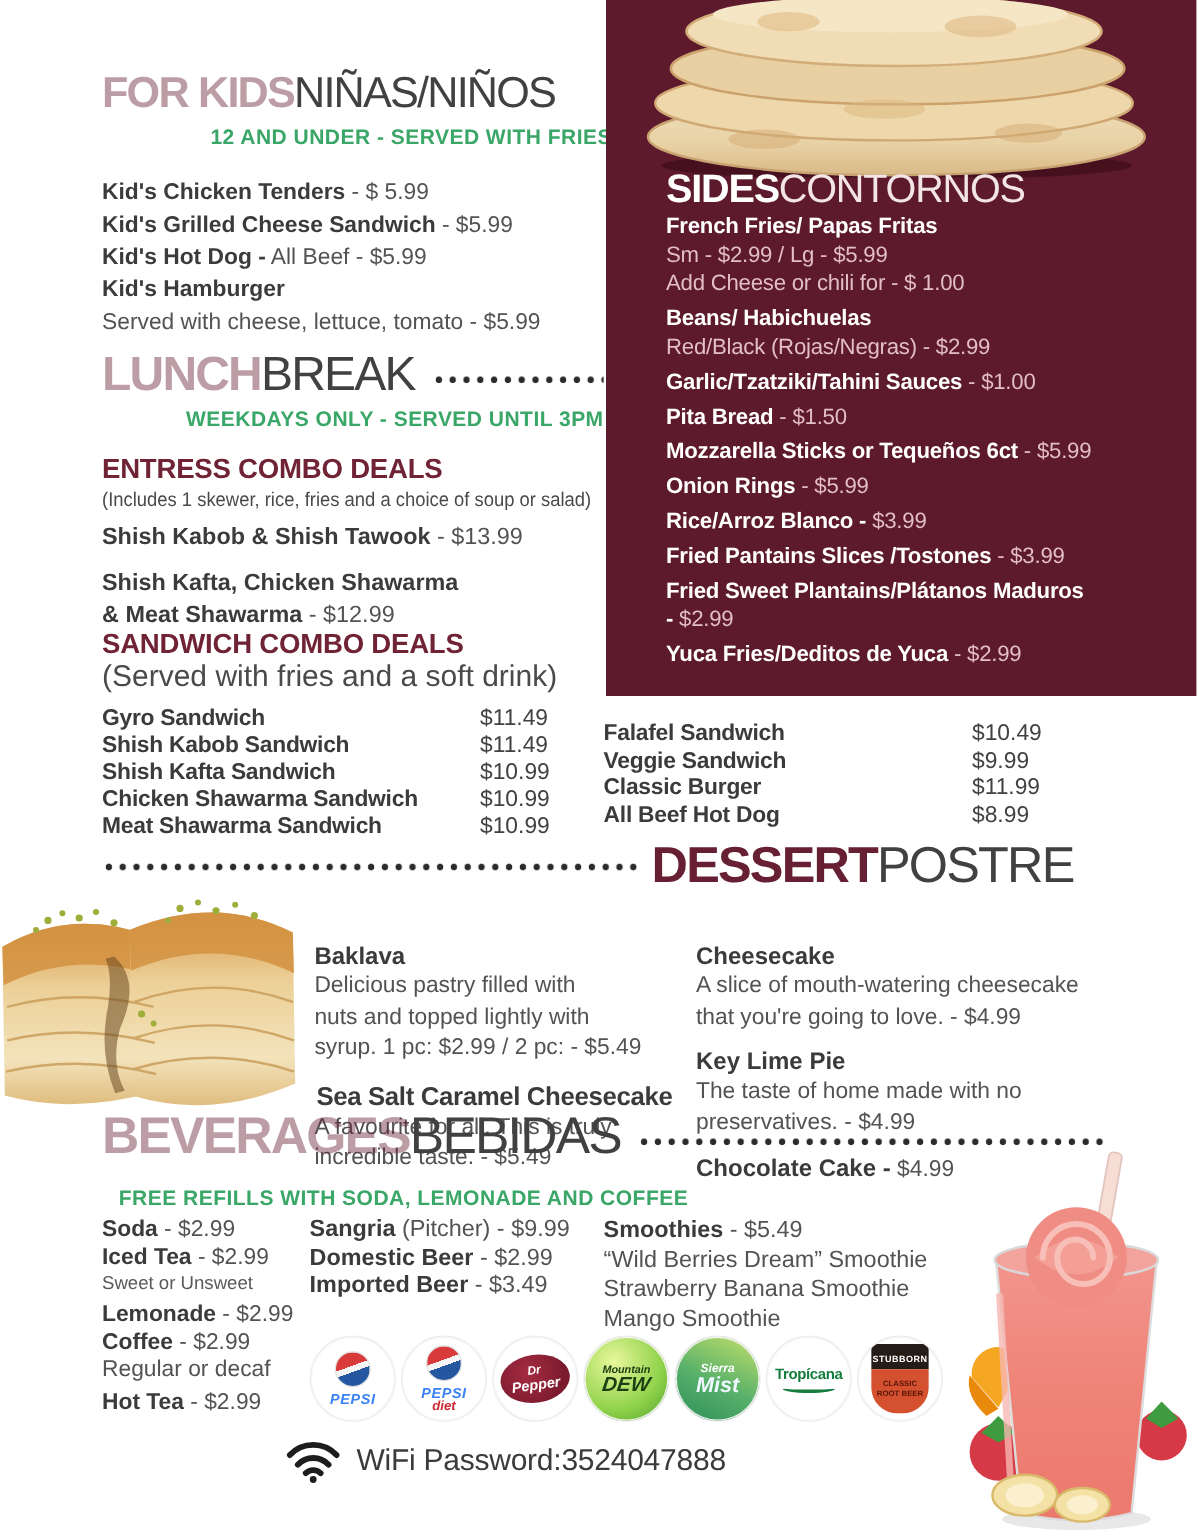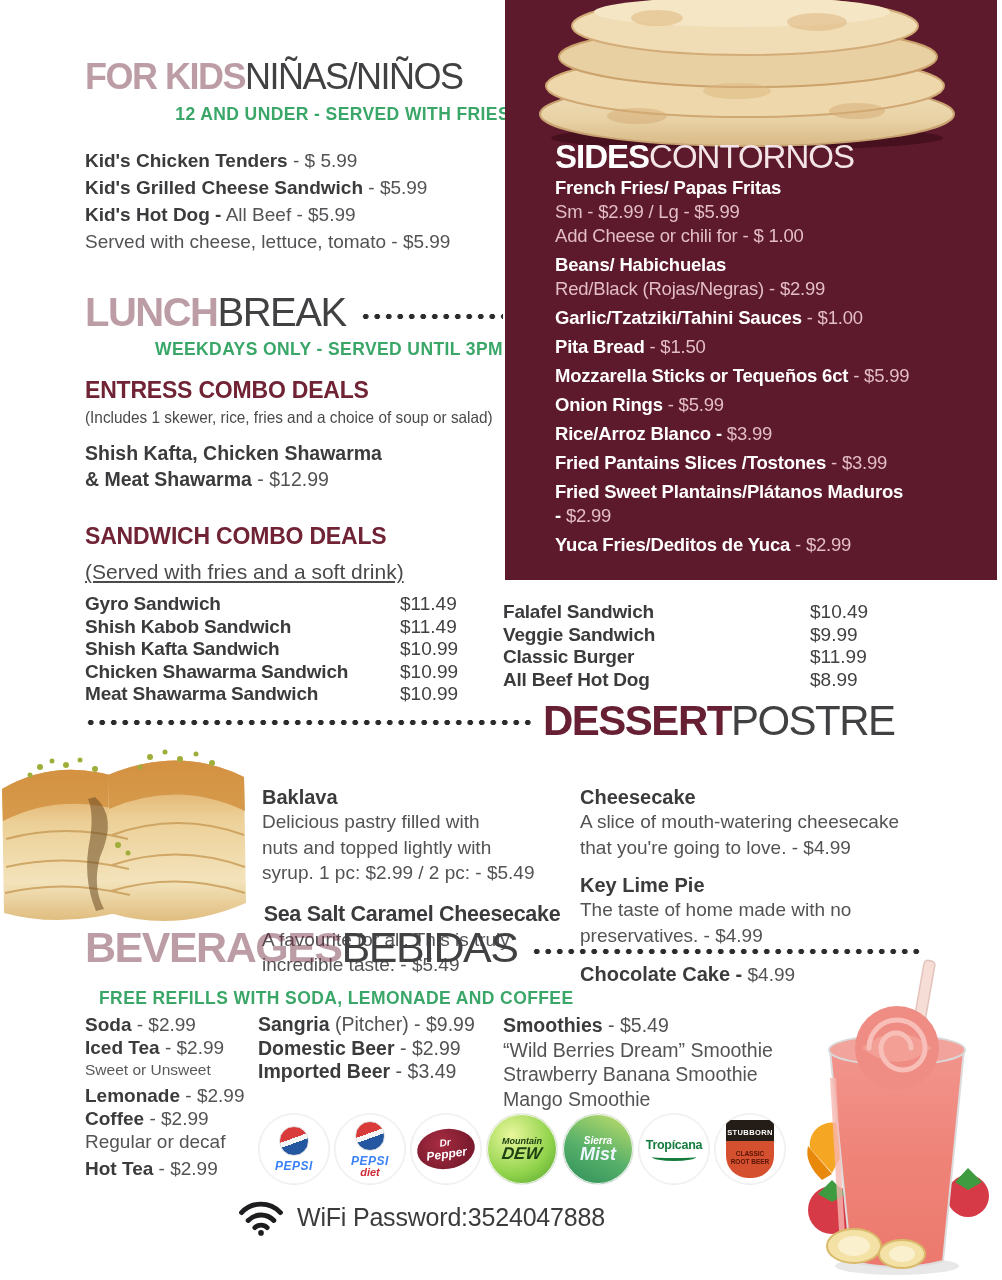--- a/index.html
+++ b/index.html
@@ -50,21 +50,21 @@
   #lunch .green { font-size:17.5px; margin-top:4px; }
   .comboTitle { font-size:23px; font-weight:800; color:#702334; letter-spacing:-0.2px; }
   #lunch .comboTitle { margin-top:17px; }
   .comboNote { font-size:16.5px; color:#4a4a4c; margin-top:4px;
     transform:scaleX(0.93); transform-origin:left; white-space:nowrap; }
   #lunch .line1 { margin-top:7px; font-size:19.5px; line-height:26px; }
   #lunch .line2 { margin-top:13px; font-size:19.5px; line-height:26px; }
 
   
   #sandwich { left:85px; top:523px; width:420px; }
-  #sandwich .comboNote { font-size:21px; transform:none; margin-top:10px;text-decoration:underline; }
+  #sandwich .comboNote { font-size:25px; transform:none; margin-top:0; }
   #sandwich .rows { margin-top:9px; }
   .trow { display:flex; font-size:19px; line-height:22.6px; }
   .trow .tname { width:315px; font-weight:700; color:#3b3a3c; letter-spacing:-0.2px; }
   .trow .tprice { font-weight:400; color:#414042; }
   #more-rows { left:503px; top:601px; width:400px; }
   #more-rows .tname { width:307px; }
 
   
   #dessert-dots { left:85px; top:719px; width:449px; }
   #dessert-head { left:543px; top:697px; font-size:42px; white-space:nowrap; }
@@ -133,20 +133,21 @@
 <div class="abs" id="kids">
   <div class="bighead">
     <span class="hb">FOR KIDS</span>
       <span class="hr">NIÑAS/NIÑOS</span>
   </div>
   <div class="green">12 AND UNDER - SERVED WITH FRIES</div>
   <div class="items">
     <div class="line"><span class="kb">Kid's Chicken Tenders</span><span class="kr"> - $ 5.99</span></div>
     <div class="line"><span class="kb">Kid's Grilled Cheese Sandwich</span><span class="kr"> - $5.99</span></div>
     <div class="line"><span class="kb">Kid's Hot Dog -</span><span class="kr"> All Beef - $5.99</span></div>
+    <div class="line"><span class="kb">Kid's Hamburger</span><span class="kr"></span></div>
     <div class="line"><span class="kb"></span><span class="kr">Served with cheese, lettuce, tomato - $5.99</span></div>
   </div>
 </div>
 
 <div class="abs" id="sides-box">
   <svg id="pita-svg" width="440" height="152" viewBox="0 0 440 152">
     <defs>
       <linearGradient id="pg" x1="0" y1="0" x2="0" y2="1">
         <stop offset="0" stop-color="#f1e0bc"></stop>
           <stop offset="0.6" stop-color="#e8d1a4"></stop>
@@ -188,20 +189,21 @@
 
 <div class="abs" id="lunch">
   <div class="bighead">
     <span class="hb">LUNCH</span>
       <span class="hr">BREAK</span>
     <span class="dots-fill"></span>
   </div>
   <div class="green">WEEKDAYS ONLY - SERVED UNTIL 3PM</div>
   <div class="comboTitle">ENTRESS COMBO DEALS</div>
   <div class="comboNote">(Includes 1 skewer, rice, fries and a choice of soup or salad)</div>
+  <div class="line1"><span class="kb">Shish Kabob &amp;  Shish Tawook</span><span class="kr"> - $13.99</span></div>
   <div class="line2">
     <div><span class="kb">Shish Kafta, Chicken Shawarma</span><span class="kr"></span></div>
     <div><span class="kb">&amp; Meat Shawarma</span><span class="kr"> - $12.99</span></div>
   </div>
 </div>
 
 <div class="abs" id="sandwich">
   <div class="comboTitle">SANDWICH COMBO DEALS</div>
   <div class="comboNote">(Served with fries and a soft drink)</div>
   <div class="rows">

